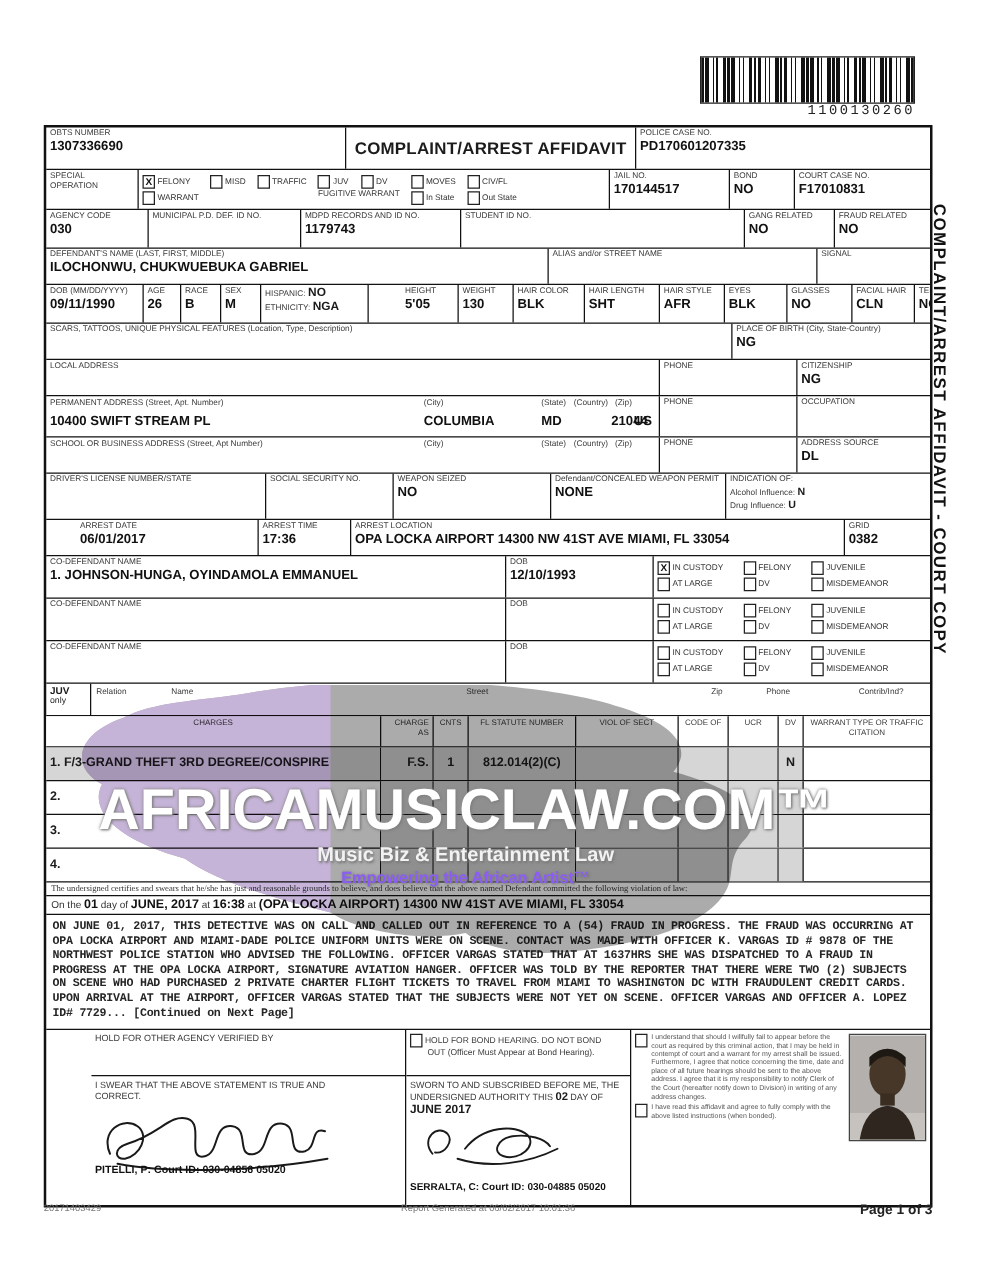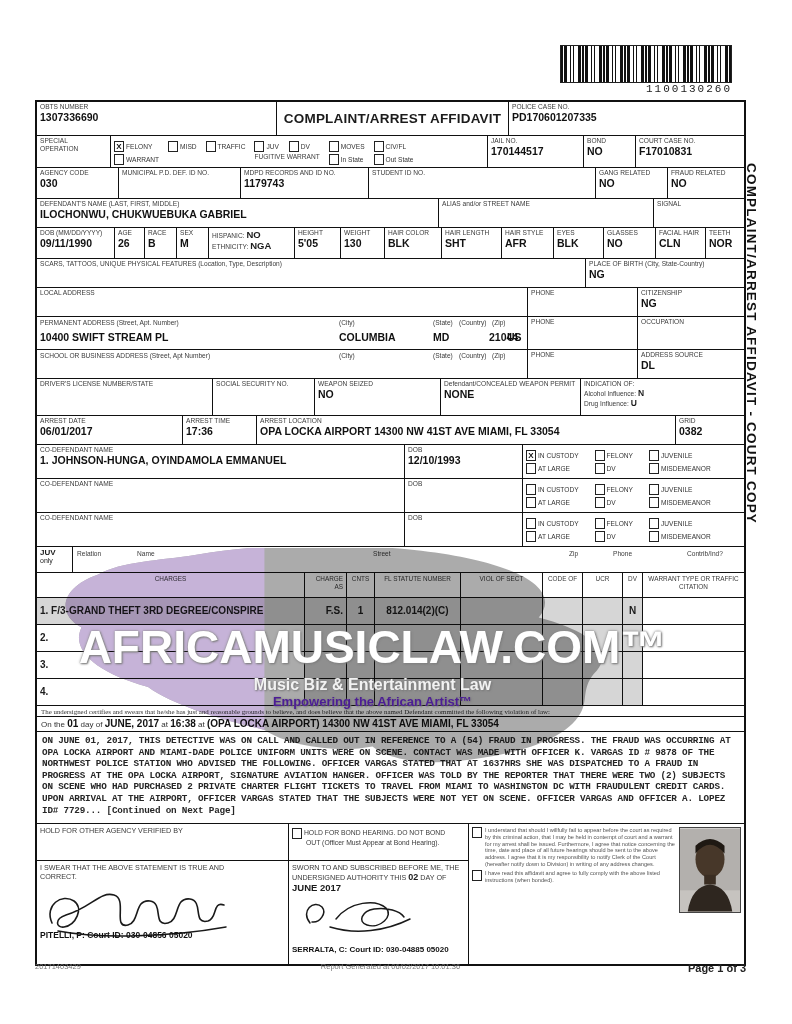--- a/index.html
+++ b/index.html
@@ -55,21 +55,21 @@
   .fineprint { font-size:5.6px; color:#555; line-height:6.8px; }
   .sig { display:block; }
   .idline { font-size:8.5px; font-weight:bold; color:#111; }
 
   
   .wm-shape { position:absolute; left:40px; top:548px; width:665px; height:215px; mix-blend-mode:multiply; pointer-events:none; }
   .wm-text { position:absolute; left:40px; top:548px; width:665px; pointer-events:none; text-align:center; }
   .wm-main { margin-top:72px; font-size:46px; font-weight:bold; letter-spacing:0px; color:#fff;
     text-shadow:0 0 1px #9a9a9a, 0 0 3px #8a8a8a, 1px 1px 2px #777; white-space:nowrap; }
   .wm-sub1 { margin-top:2px; font-size:16px; font-weight:bold; color:#f2f2f2; text-shadow:0 0 2px #888,1px 1px 2px #777; }
-  .wm-sub2 { font-size:13px; font-weight:bold; color:#4c1d95; text-shadow:0 0 2px #888,1px 1px 2px #777; }
+  .wm-sub2 { font-size:13px; font-weight:bold; color:#8b5cf6; text-shadow:0 0 2px #888,1px 1px 2px #777; }
 
   .footer { position:absolute; left:35px; top:962px; width:711px; font-size:7.5px; color:#777; }
   .footer .fr { float:right; font-size:11px; font-weight:bold; color:#222; }
   .footer .fc { position:absolute; left:50%; transform:translateX(-50%); }
 
   .abs { position:absolute; }
 </style>
 </head>
 <body>
 
@@ -199,21 +199,21 @@
       <div class="cell" style="width:32px;">
         <span class="lbl">SEX</span>
         <span class="val">M</span>
       </div>
       <div class="cell" style="width:86px;">
         <span style="font-size:6.6px;color:#3a3a3a;">HISPANIC:</span>
         <b style="font-size:9.5px;">NO</b><br>
         <span style="font-size:6.6px;color:#3a3a3a;">ETHNICITY:</span>
         <b style="font-size:9.5px;">NGA</b>
       </div>
-      <div class="cell" style="width:46px;">
+      <div class="cell" style="width:46px;margin-left:26px;">
         <span class="lbl">HEIGHT</span>
         <span class="val">5'05</span>
       </div>
       <div class="cell" style="width:44px;">
         <span class="lbl">WEIGHT</span>
         <span class="val">130</span>
       </div>
       <div class="cell" style="width:57px;">
         <span class="lbl">HAIR COLOR</span>
         <span class="val">BLK</span>
@@ -322,21 +322,21 @@
       </div>
       <div class="cell grow">
         <span class="lbl">INDICATION OF:</span>
         <span style="font-size:6.6px;color:#3a3a3a;">Alcohol Influence:</span>
         <b style="font-size:8.5px;">N</b><br>
         <span style="font-size:6.6px;color:#3a3a3a;">Drug Influence:</span>
         <b style="font-size:8.5px;">U</b>
       </div>
     </div>
 
-    <div class="row" style="height:29px;">
+    <div class="row" style="height:29px;padding-left:24px;">
       <div class="cell" style="width:146px;">
         <span class="lbl">ARREST DATE</span>
         <span class="val">06/01/2017</span>
       </div>
       <div class="cell" style="width:74px;">
         <span class="lbl">ARREST TIME</span>
         <span class="val">17:36</span>
       </div>
       <div class="cell grow">
         <span class="lbl">ARREST LOCATION</span>
@@ -509,21 +509,21 @@
       <span>day of</span>
       <b>JUNE, 2017</b>
       <span>at</span>
       <b>16:38</b>
       <span>at</span>
       <b>(OPA LOCKA AIRPORT) 14300 NW 41ST AVE MIAMI, FL 33054</b>
     </div>
 
     <div class="narrative">ON JUNE 01, 2017, THIS DETECTIVE WAS ON CALL AND CALLED OUT IN REFERENCE TO A (54) FRAUD IN PROGRESS. THE FRAUD WAS OCCURRING AT OPA LOCKA AIRPORT AND MIAMI-DADE POLICE UNIFORM UNITS WERE ON SCENE. CONTACT WAS MADE WITH OFFICER K. VARGAS ID # 9878 OF THE NORTHWEST POLICE STATION WHO ADVISED THE FOLLOWING. OFFICER VARGAS STATED THAT AT 1637HRS SHE WAS DISPATCHED TO A FRAUD IN PROGRESS AT THE OPA LOCKA AIRPORT, SIGNATURE AVIATION HANGER. OFFICER WAS TOLD BY THE REPORTER THAT THERE WERE TWO (2) SUBJECTS ON SCENE WHO HAD PURCHASED 2 PRIVATE CHARTER FLIGHT TICKETS TO TRAVEL FROM MIAMI TO WASHINGTON DC WITH FRAUDULENT CREDIT CARDS. UPON ARRIVAL AT THE AIRPORT, OFFICER VARGAS STATED THAT THE SUBJECTS WERE NOT YET ON SCENE. OFFICER VARGAS AND OFFICER A. LOPEZ ID# 7729... [Continued on Next Page]</div>
 
-    <div class="row" style="height:140px; border-bottom:none;">
+    <div class="row" style="height:140px; border-bottom:none;padding-left:36px;">
 
       <div class="cell" style="width:252px; padding:0;">
         <div style="height:37px; border-bottom:1.5px solid #111; padding:2px 3px;">
           <span style="font-size:7.2px; color:#3a3a3a;">HOLD FOR OTHER AGENCY VERIFIED BY</span>
         </div>
         <div style="padding:2px 3px; position:relative; height:101px;">
           <span style="font-size:7.2px; color:#3a3a3a; display:block; width:210px;">I SWEAR THAT THE ABOVE STATEMENT IS TRUE AND CORRECT.</span>
           <svg class="sig" width="200" height="58" viewBox="0 0 200 58">
             <path d="M12,42 C4,24 22,12 34,20 C44,27 36,44 24,46 C16,47 14,38 26,34 C52,26 60,10 74,14 C88,18 72,48 88,44 C100,41 94,18 110,20 C124,22 112,46 128,42 C140,39 134,16 150,18 C164,20 152,44 168,40 C178,37 172,20 184,24 M18,50 C60,58 130,56 186,46" fill="none" stroke="#1a1a1a" stroke-width="1.6" stroke-linecap="round"></path>
           </svg>

